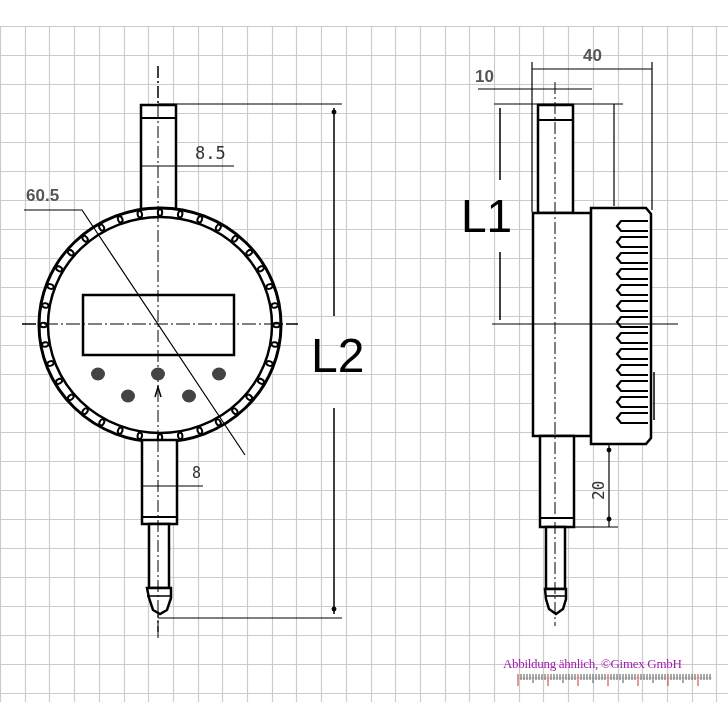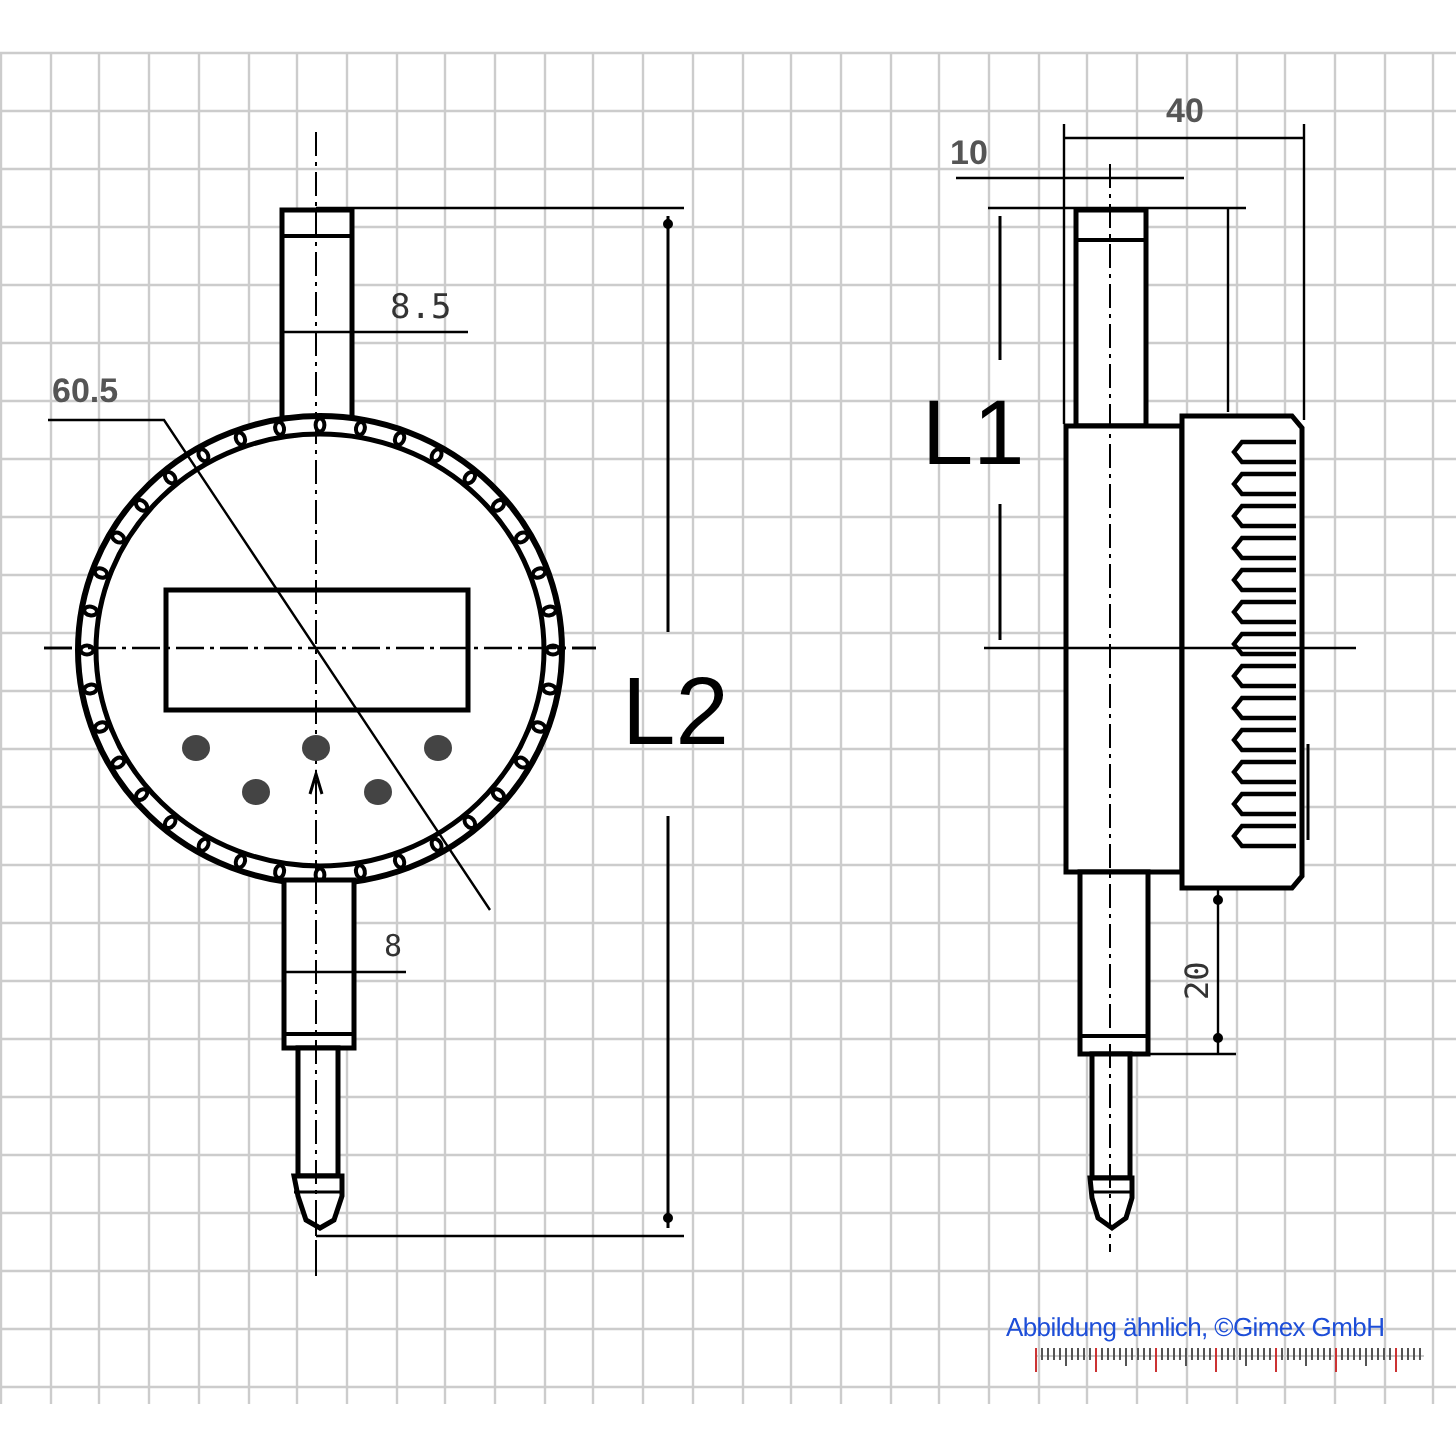--- a/index.html
+++ b/index.html
@@ -1,21 +1,21 @@
 <!DOCTYPE html>
 <html><head>
 <meta charset="utf-8">
 <style>
   html,body{margin:0;padding:0;background:#ffffff;}
   body{width:728px;height:728px;position:relative;overflow:hidden;font-family:"Liberation Sans",sans-serif;}
   #drawing{position:absolute;left:0;top:0;width:728px;height:728px;}
   .dim{font-family:"Liberation Sans",sans-serif;fill:#555555;font-weight:bold;}
   .dimmono{font-family:"DejaVu Sans Mono",monospace;fill:#333333;}
   .big{font-family:"Liberation Sans",sans-serif;fill:#000000;}
-  #copyright{position:absolute;left:503px;top:656px;font-size:13px;color:#1d4ed8;white-space:nowrap;font-family:Liberation Sans, sans-serif;letter-spacing:-0.3px;}
+  #copyright{position:absolute;left:503px;top:656px;font-size:13px;color:#a21caf;white-space:nowrap;font-family:Liberation Serif, serif;letter-spacing:-0.3px;}
 </style>
 </head>
 <body>
 
 <svg id="drawing" viewBox="0 0 728 728" xmlns="http://www.w3.org/2000/svg">
 
   <g stroke="#cccccc" stroke-width="1.2" id="grid">
       <line x1="0.5" y1="26" x2="0.5" y2="702"></line>
       <line x1="25.5" y1="26" x2="25.5" y2="702"></line>
       <line x1="49.5" y1="26" x2="49.5" y2="702"></line>

